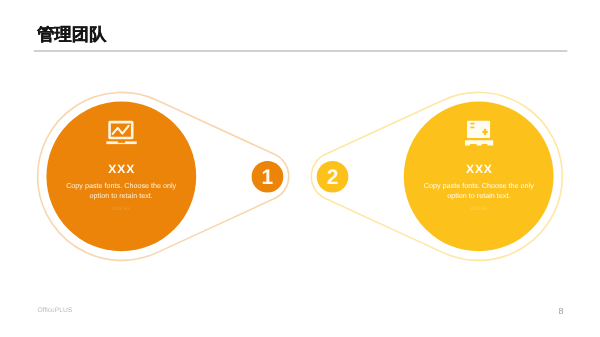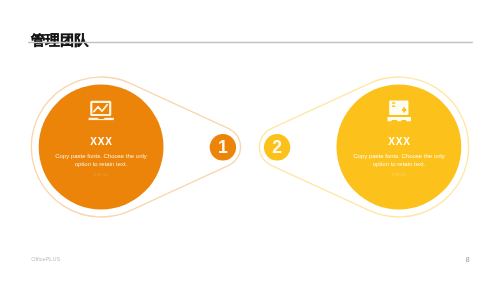--- a/index.html
+++ b/index.html
@@ -1,18 +1,18 @@
 <!DOCTYPE html>
 <html><head>
 <meta charset="utf-8">
 <style>
   html,body{margin:0;padding:0;}
   body{width:500px;height:281px;background:#ffffff;font-family:"Liberation Sans",sans-serif;overflow:hidden;}
   .slide{position:relative;width:500px;height:281px;background:#fff;}
-  .title{position:absolute;left:31px;top:31px;font-size:14.3px;font-weight:bold;color:#161616;letter-spacing:0.15px;-webkit-text-stroke:0.32px #161616;}
+  .title{position:absolute;left:31px;top:19px;font-size:14.3px;font-weight:bold;color:#161616;letter-spacing:0.15px;-webkit-text-stroke:0.32px #161616;}
   .footer{position:absolute;left:31.3px;top:256.4px;font-size:5.6px;color:#bcbcbc;letter-spacing:-0.03px;}
   .pageno{position:absolute;left:465.4px;top:255.4px;font-size:7.5px;color:#999999;}
   svg.art{position:absolute;left:0;top:0;width:500px;height:281px;}
   .tbody{font-size:6px;}
 </style>
 </head>
 <body>
 
 <div class="slide">
   <div class="title">管理团队</div>

